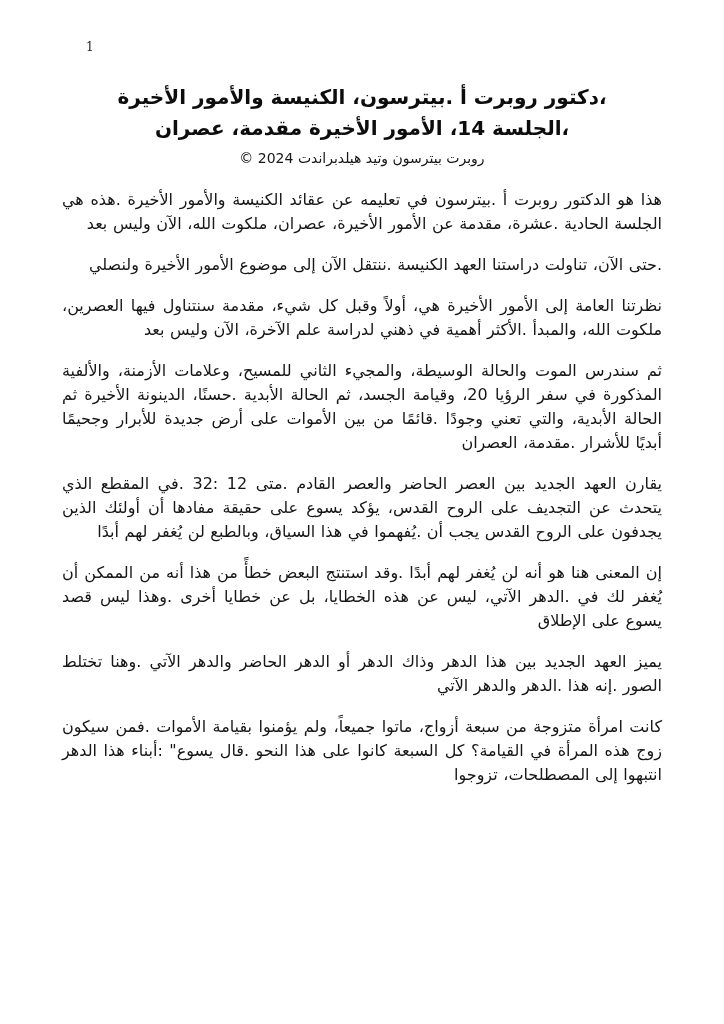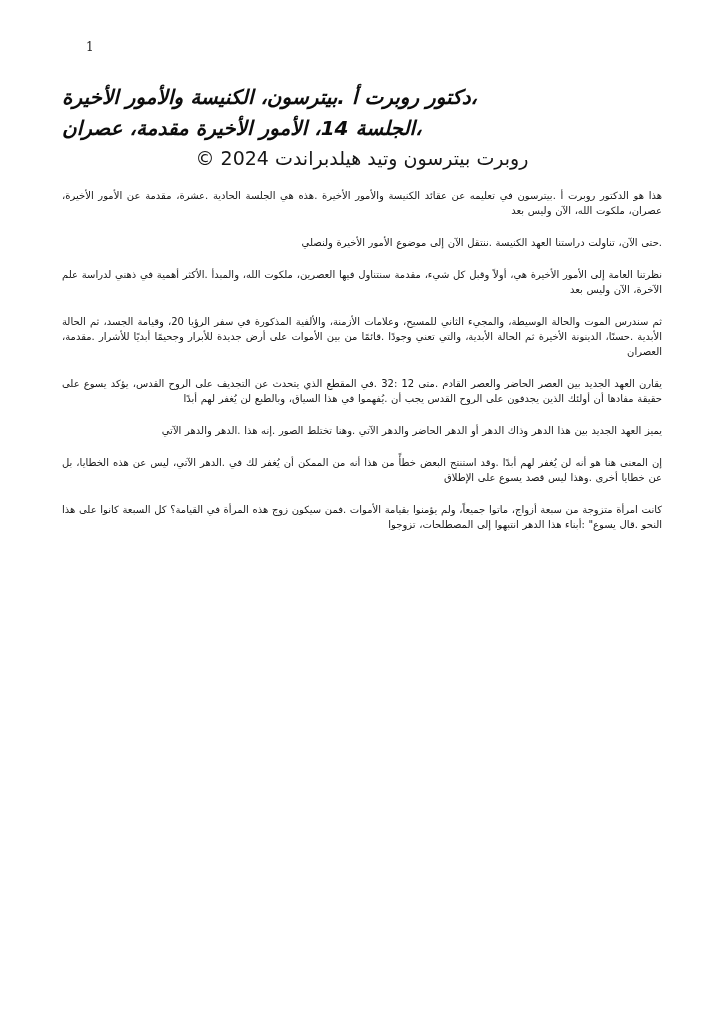--- a/index.html
+++ b/index.html
@@ -25,46 +25,45 @@
     color: #222;
   }
   .content {
     position: absolute;
     top: 82px;
     left: 62px;
     width: 600px;
   }
   .title-block {
     direction: rtl;
-    text-align: left;
+    text-align: center;
     margin: 0 0 4px 0;
-    font-style: italic;
   }
   .title-line {
     font-size: 20px;
     font-weight: bold;
     line-height: 31px;
     color: #0d0d0d;
     letter-spacing: 0;
   }
   .copyright {
     direction: rtl;
     text-align: center;
-    font-size: 19px;
+    font-size: 14px;
     line-height: 20px;
     margin: 2px 0 20px 0;
     color: #161616;
   }
   .body-text p {
     direction: rtl;
     unicode-bidi: plaintext;
     text-align: justify;
     text-align-last: right;
-    font-size: 10px;
-    line-height: 15px;
+    font-size: 16px;
+    line-height: 24px;
     margin: 8px 0 17px 0;
     word-spacing: 0.5px;
   }
 </style>
 </head>
 <body>
 
 <div class="page">
 
   <div class="page-number">1</div>
@@ -77,19 +76,19 @@
     </header>
 
     <div class="copyright">روبرت بيترسون وتيد هيلدبراندت 2024 ©</div>
 
     <main class="body-text">
       <p>هذا هو الدكتور روبرت أ .بيترسون في تعليمه عن عقائد الكنيسة والأمور الأخيرة .هذه هي الجلسة الحادية .عشرة، مقدمة عن الأمور الأخيرة، عصران، ملكوت الله، الآن وليس بعد</p>
       <p>.حتى الآن، تناولت دراستنا العهد الكنيسة .ننتقل الآن إلى موضوع الأمور الأخيرة ولنصلي</p>
       <p>نظرتنا العامة إلى الأمور الأخيرة هي، أولاً وقبل كل شيء، مقدمة سنتناول فيها العصرين، ملكوت الله، والمبدأ .الأكثر أهمية في ذهني لدراسة علم الآخرة، الآن وليس بعد</p>
       <p>ثم سندرس الموت والحالة الوسيطة، والمجيء الثاني للمسيح، وعلامات الأزمنة، والألفية المذكورة في سفر الرؤيا 20، وقيامة الجسد، ثم الحالة الأبدية .حسنًا، الدينونة الأخيرة ثم الحالة الأبدية، والتي تعني وجودًا .قائمًا من بين الأموات على أرض جديدة للأبرار وجحيمًا أبديًا للأشرار .مقدمة، العصران</p>
       <p>يقارن العهد الجديد بين العصر الحاضر والعصر القادم .متى 12 :32 .في المقطع الذي يتحدث عن التجديف على الروح القدس، يؤكد يسوع على حقيقة مفادها أن أولئك الذين يجدفون على الروح القدس يجب أن .يُفهموا في هذا السياق، وبالطبع لن يُغفر لهم أبدًا</p>
+      <p>إن المعنى هنا هو أنه لن يُغفر لهم أبدًا .وقد استنتج البعض خطأً من هذا أنه من الممكن أن يُغفر لك في .الدهر الآتي، ليس عن هذه الخطايا، بل عن خطايا أخرى .وهذا ليس قصد يسوع على الإطلاق</p>
       <p>يميز العهد الجديد بين هذا الدهر وذاك الدهر أو الدهر الحاضر والدهر الآتي .وهنا تختلط الصور .إنه هذا .الدهر والدهر الآتي</p>
-      <p>إن المعنى هنا هو أنه لن يُغفر لهم أبدًا .وقد استنتج البعض خطأً من هذا أنه من الممكن أن يُغفر لك في .الدهر الآتي، ليس عن هذه الخطايا، بل عن خطايا أخرى .وهذا ليس قصد يسوع على الإطلاق</p>
       <p>كانت امرأة متزوجة من سبعة أزواج، ماتوا جميعاً، ولم يؤمنوا بقيامة الأموات .فمن سيكون زوج هذه المرأة في القيامة؟ كل السبعة كانوا على هذا النحو .قال يسوع" :أبناء هذا الدهر انتبهوا إلى المصطلحات، تزوجوا</p>
     </main>
 
   </div>
 </div>
 
 </body></html>

